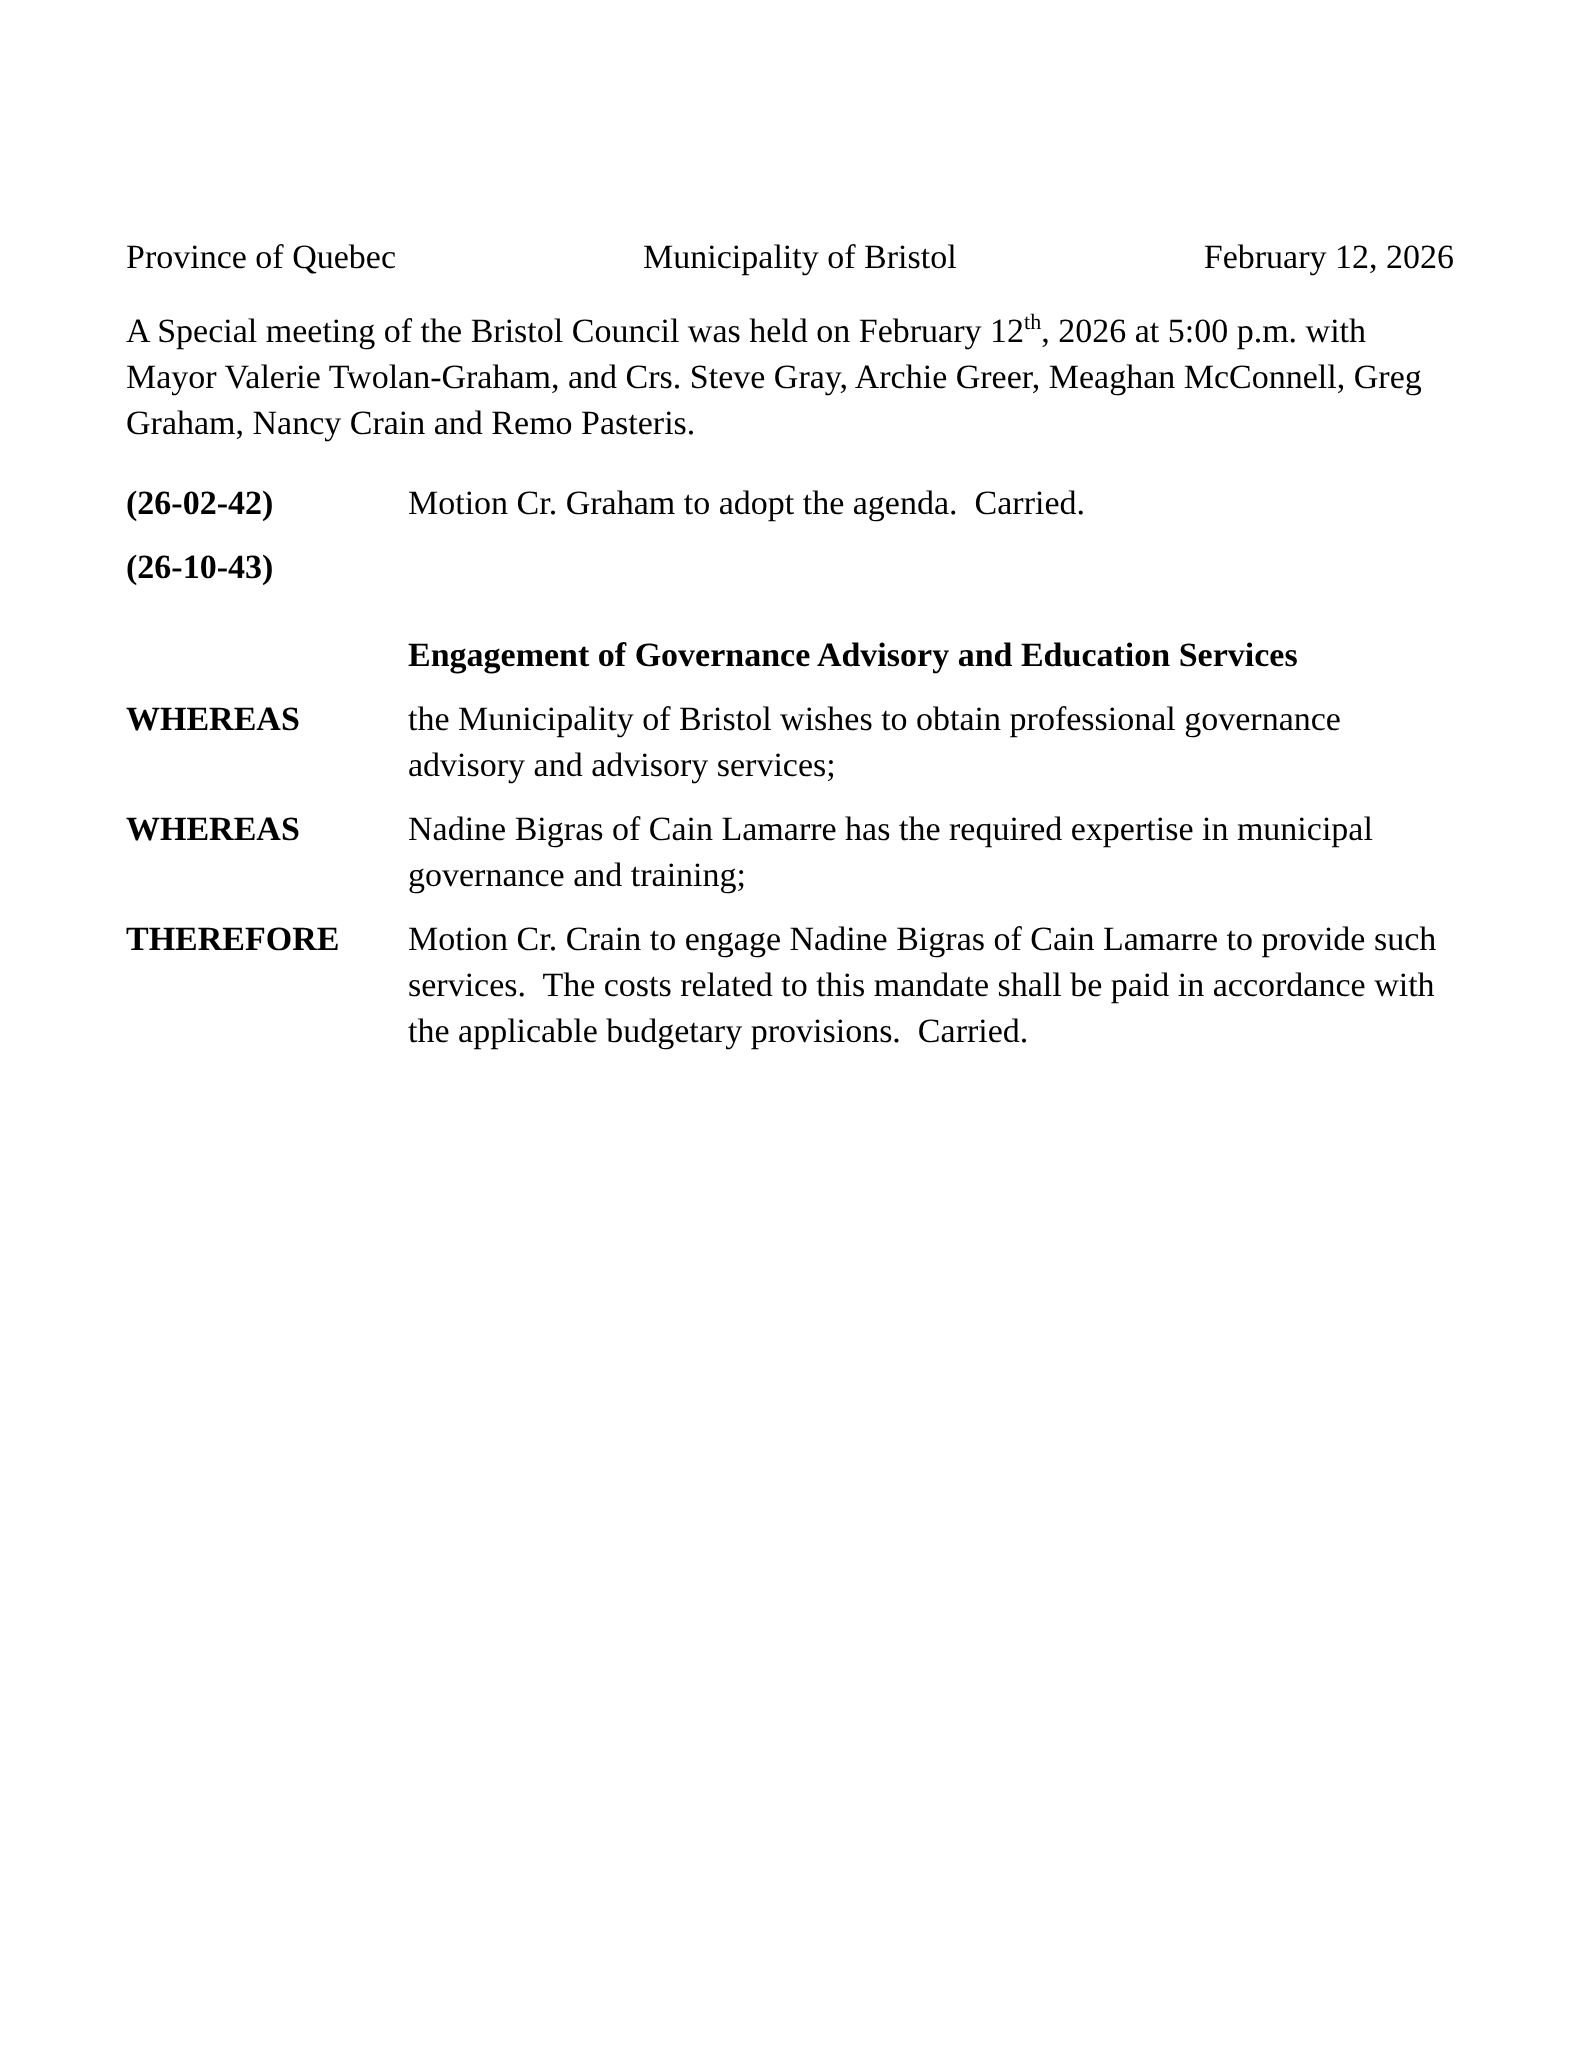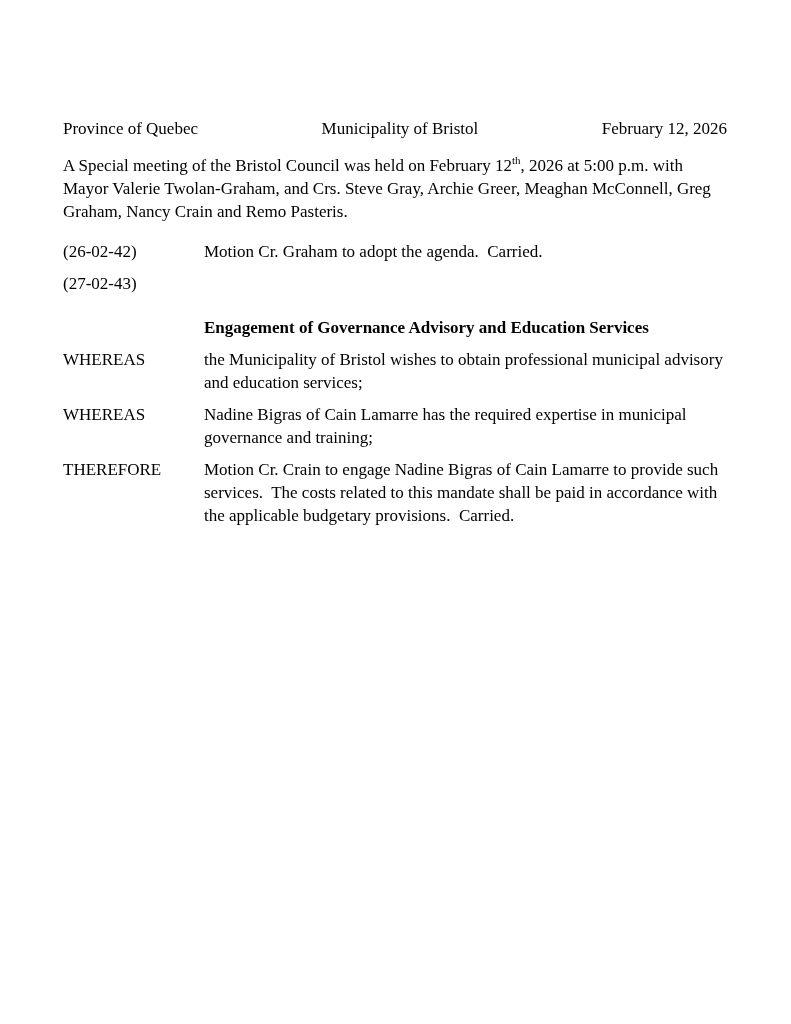--- a/index.html
+++ b/index.html
@@ -36,21 +36,21 @@
     line-height: 0;
     vertical-align: super;
   }
   .motion-row {
     display: flex;
     margin-bottom: 9px;
   }
   .motion-label {
     width: 141px;
     flex: 0 0 141px;
-    font-weight: normal;
+    font-weight: bold;
   }
   .motion-text {
     flex: 1 1 auto;
     white-space: pre-wrap;
   }
   .motion-text.bold { font-weight: bold; margin-top: 44px; }
 </style>
 </head>
 <body>
 
@@ -63,27 +63,27 @@
   </div>
 
   <p class="intro"><span>A Special meeting of the Bristol Council was held on February 12</span><sup>th</sup><span>, 2026 at 5:00 p.m. with Mayor Valerie Twolan-Graham, and Crs. Steve Gray, Archie Greer, Meaghan McConnell, Greg Graham, Nancy Crain and Remo Pasteris.</span></p>
 
   <div class="motion-row">
     <div class="motion-label">(26-02-42)</div>
     <div class="motion-text">Motion Cr. Graham to adopt the agenda.  Carried.</div>
   </div>
 
   <div class="motion-row">
-    <div class="motion-label">(27-02-43)</div>
+    <div class="motion-label">(26-10-43)</div>
     <div class="motion-text bold">Engagement of Governance Advisory and Education Services</div>
   </div>
 
   <div class="motion-row">
     <div class="motion-label">WHEREAS</div>
-    <div class="motion-text">the Municipality of Bristol wishes to obtain professional municipal advisory and education services;</div>
+    <div class="motion-text">the Municipality of Bristol wishes to obtain professional governance advisory and advisory services;</div>
   </div>
 
   <div class="motion-row">
     <div class="motion-label">WHEREAS</div>
     <div class="motion-text">Nadine Bigras of Cain Lamarre has the required expertise in municipal governance and training;</div>
   </div>
 
   <div class="motion-row">
     <div class="motion-label">THEREFORE</div>
     <div class="motion-text">Motion Cr. Crain to engage Nadine Bigras of Cain Lamarre to provide such services.  The costs related to this mandate shall be paid in accordance with the applicable budgetary provisions.  Carried.</div>

